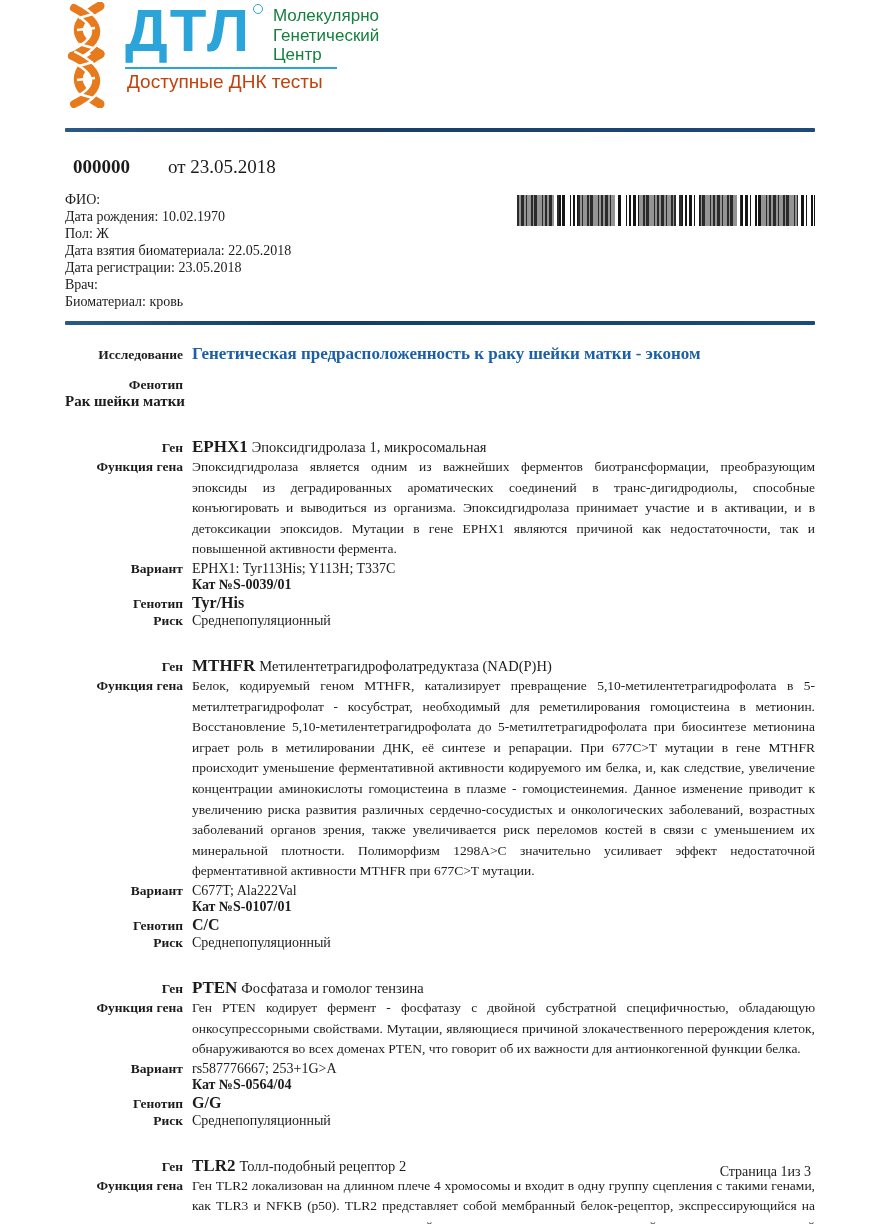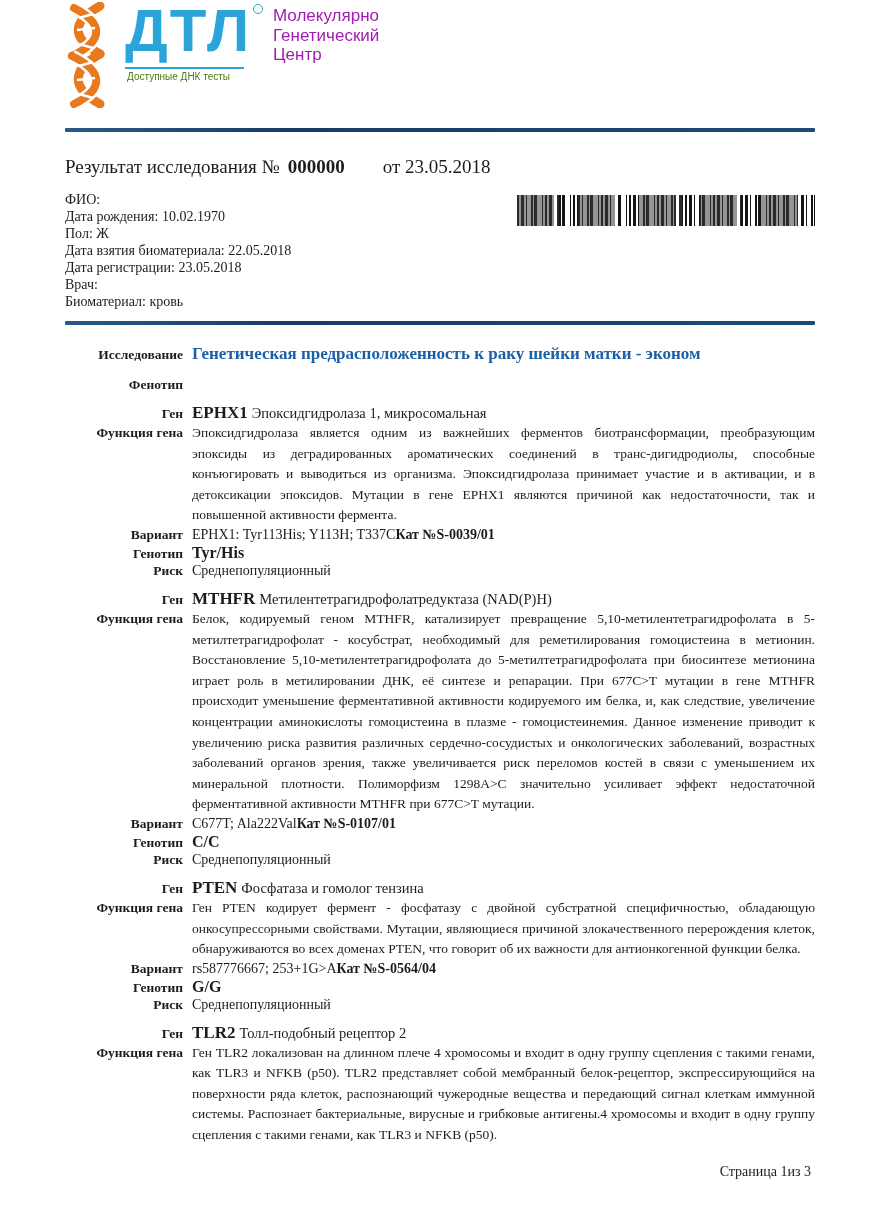--- a/index.html
+++ b/index.html
@@ -17,26 +17,26 @@
   .brand-row{display:flex;align-items:flex-start;}
   .brand{
     font-family:"Liberation Sans",sans-serif;font-weight:bold;
     font-size:60px;line-height:62px;color:#2ba4d9;letter-spacing:2px;
   }
   .reg-mark{
     width:8px;height:8px;border:1.5px solid #2ba4d9;border-radius:50%;
     display:inline-block;margin:4px 0 0 2px;
   }
   .orange-lines{
-    font-family:"Liberation Sans",sans-serif;color:#a21caf;
+    font-family:"Liberation Sans",sans-serif;color:#15803d;
     font-size:17px;line-height:19.5px;margin:6px 0 0 10px;font-weight:500;
   }
   .logo-subtitle{
     display:inline-block;border-top:2px solid #2ba4d9;padding-top:2px;
-    font-family:"Liberation Sans",sans-serif;font-size:10px;color:#4d7c0f;
+    font-family:"Liberation Sans",sans-serif;font-size:19px;color:#c2410c;
     margin-top:2px;padding-right:14px;padding-left:2px;
   }
 
   
   .rule{height:4px;background:linear-gradient(90deg,#2b5a86,#173c63 30%,#1d4a78);border-radius:1px;}
   .rule-1{margin-top:20px;}
   .rule-2{margin-top:11px;}
 
   
   .report-head{margin-top:24px;display:flex;align-items:baseline;font-size:19px;}
@@ -66,28 +66,28 @@
     flex:none;width:118px;text-align:right;font-weight:bold;
     font-size:13.5px;padding-right:9px;
   }
   .val{flex:1;min-width:0;}
 
   .study-row{margin-top:19px;}
   .study-val{font-weight:bold;font-size:17px;color:#1b5fa8;}
   .pheno-row{margin-top:13px;flex-direction:column;}
   .pheno-val{font-weight:bold;font-size:15px;}
 
-  .gene-section{margin-top:10px;}
+  .gene-section{margin-top:27px;}
   .gene-symbol{font-weight:bold;font-size:17px;}
   .gene-name{font-size:14.5px;}
   .fn-row .val{
     font-size:13.5px;line-height:20.6px;text-align:justify;
   }
   .variant-row{margin-top:1px;}
-  .variant-row .val{display:flex;align-items:baseline;}
+  .variant-row .val{display:flex;justify-content:space-between;align-items:baseline;flex-direction:column;}
   .variant-text{font-size:14px;}
   .cat-num{font-weight:bold;font-size:14px;white-space:nowrap;}
   .genotype-val{font-weight:bold;font-size:16px;}
   .risk-val{font-size:14px;}
   .genotype-row,.risk-row{margin-top:1px;}
 
   
   .footer{
     position:absolute;right:58px;top:1164px;font-size:14px;
   }
@@ -117,21 +117,20 @@
           <div>Центр</div>
         </div>
       </div>
       <span class="logo-subtitle">Доступные ДНК тесты</span>
     </div>
   </div>
 
   <div class="rule rule-1"></div>
 
   <div class="report-head">
-    <span>Результат исследования №</span>
     <span class="report-num">000000</span>
     <span class="report-date">от 23.05.2018</span>
   </div>
 
   <div class="info-band">
     <div class="patient">
       <div class="p-row"><span>ФИО:</span> <span></span></div>
       <div class="p-row"><span>Дата рождения:</span> <span>10.02.1970</span></div>
       <div class="p-row"><span>Пол:</span> <span>Ж</span></div>
       <div class="p-row"><span>Дата взятия биоматериала:</span> <span>22.05.2018</span></div>
@@ -143,20 +142,21 @@
   </div>
 
   <div class="rule rule-2"></div>
 
   <div class="row study-row">
     <div class="lbl">Исследование</div>
     <div class="val study-val">Генетическая предрасположенность к раку шейки матки - эконом</div>
   </div>
   <div class="row pheno-row">
     <div class="lbl">Фенотип</div>
+    <div class="val pheno-val">Рак шейки матки</div>
   </div>
 
   <div class="gene-section">
     <div class="row">
       <div class="lbl">Ген</div>
       <div class="val"><span class="gene-symbol">EPHX1</span> <span class="gene-name">Эпоксидгидролаза 1, микросомальная</span></div>
     </div>
     <div class="row fn-row">
       <div class="lbl">Функция гена</div>
       <div class="val">Эпоксидгидролаза является одним из важнейших ферментов биотрансформации, преобразующим эпоксиды из деградированных ароматических соединений в транс-дигидродиолы, способные конъюгировать и выводиться из организма. Эпоксидгидролаза принимает участие и в активации, и в детоксикации эпоксидов. Мутации в гене EPHX1 являются причиной как недостаточности, так и повышенной активности фермента.</div>

